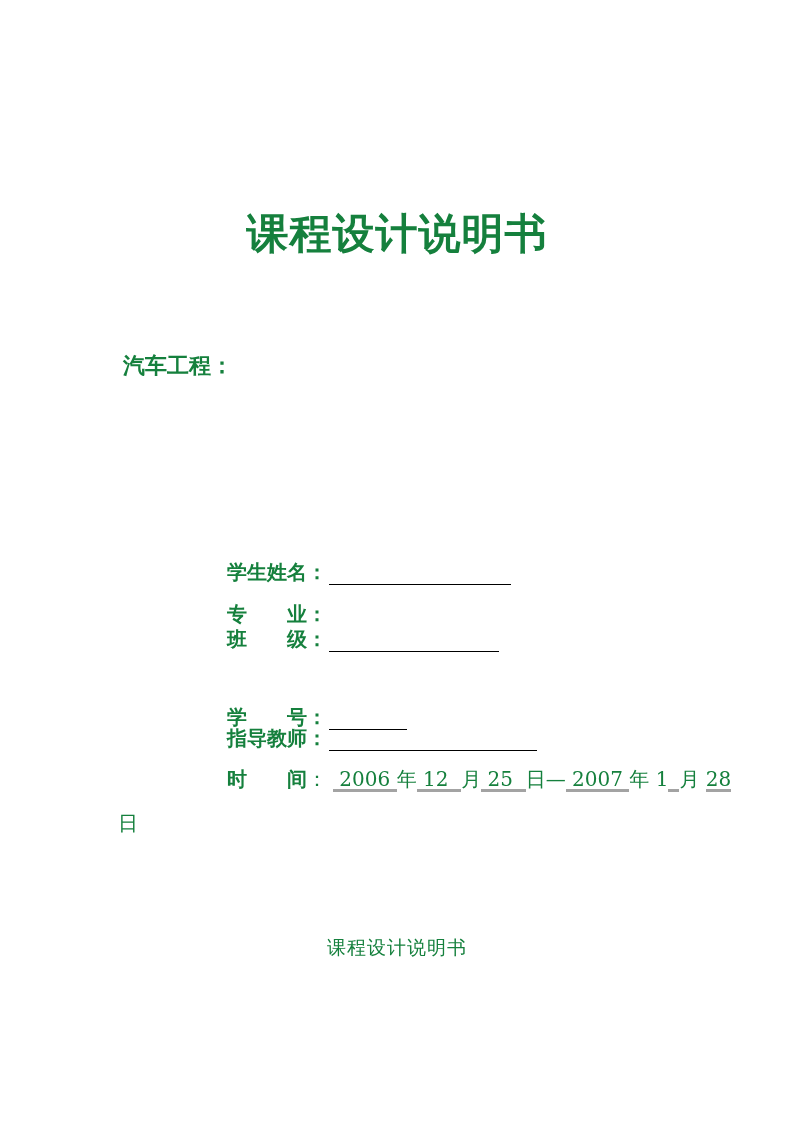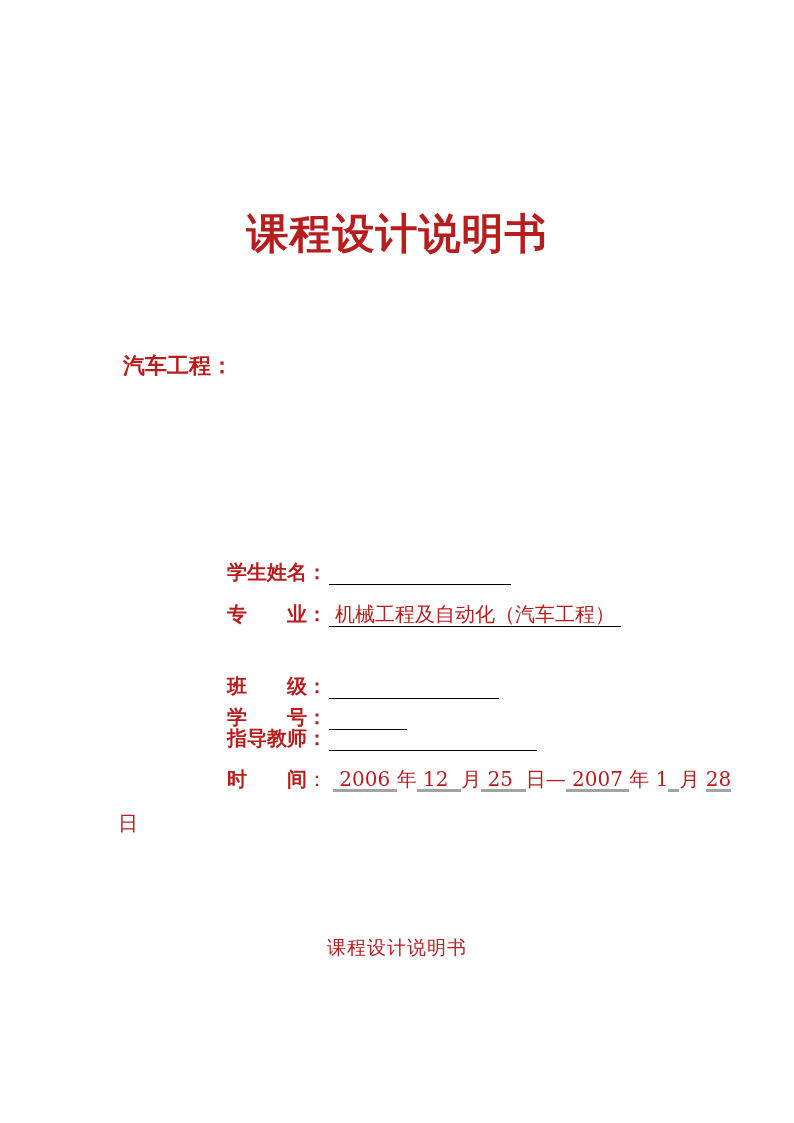--- a/index.html
+++ b/index.html
@@ -2,21 +2,21 @@
 <html><head>
 <meta charset="utf-8">
 <style>
   * { margin:0; padding:0; box-sizing:border-box; }
   html,body { background:#ffffff; }
   .page {
     position:relative;
     width:794px; height:1123px;
     margin:0 auto;
     background:#ffffff;
-    color:#b91c1c;
+    color:#15803d;
     overflow:hidden;
     font-family:"DejaVu Sans", "Liberation Sans", sans-serif;
   }
   .doc-title {
     position:absolute; top:211px; left:0; width:794px;
     text-align:center;
     font:bold 42px/46px "DejaVu Sans", sans-serif;
     letter-spacing:1px;
   }
   
@@ -74,24 +74,24 @@
 
   <div class="doc-title">课程设计说明书</div>
 
   <div class="subject-label"><span>汽车工程</span><span>：</span></div>
 
   <div class="row" style="top:559px">
     <span class="lbl">学生姓名</span><span class="colon">：</span><span class="uline" style="width:182px"></span>
   </div>
 
   <div class="row" style="top:601px">
-    <span class="lbl">专业</span><span class="colon">：</span><span class="uline" style="width:292px">机械工程及自动化（汽车工程）</span>
+    <span class="lbl">专业</span><span class="colon">：</span>
   </div>
 
-  <div class="row" style="top:673px">
+  <div class="row" style="top:626px">
     <span class="lbl">班级</span><span class="colon">：</span><span class="uline" style="width:170px"></span>
   </div>
 
   <div class="row" style="top:704px">
     <span class="lbl">学号</span><span class="colon">：</span><span class="uline" style="width:78px"></span>
   </div>
 
   <div class="row" style="top:725px">
     <span class="lbl">指导教师</span><span class="colon">：</span><span class="uline" style="width:208px"></span>
   </div>

